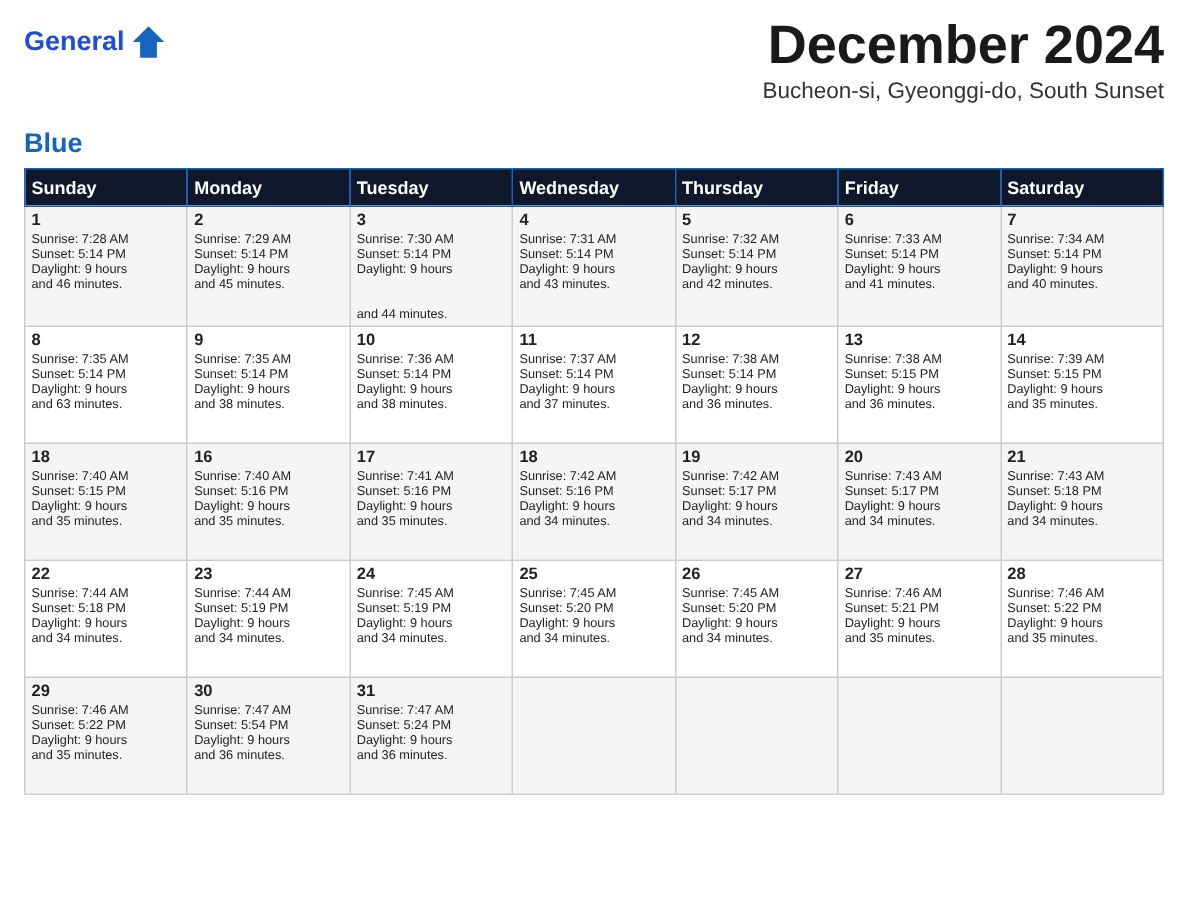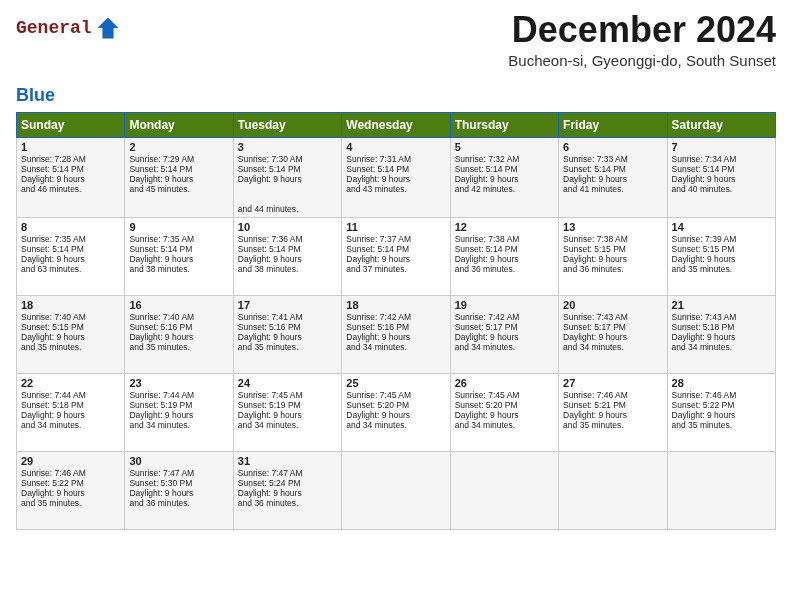--- a/index.html
+++ b/index.html
@@ -25,22 +25,21 @@
       align-items: center;
       margin-top: 4px;
     }
     .logo-text {
       font-size: 18px;
       font-weight: bold;
       color: #1a1a1a;
       line-height: 1.1;
     }
     .logo-text span {
-      color: #7f1d1d;
-      font-family: Liberation Mono, monospace;
+      color: #1d4ed8;
     }
     .logo-icon {
       width: 28px;
       height: 28px;
       margin-left: 2px;
     }
     .title-block {
       text-align: right;
     }
     .month-title {
@@ -52,21 +51,21 @@
     .location-title {
       font-size: 15px;
       color: #333;
       margin-top: 2px;
     }
     table {
       width: 100%;
       border-collapse: collapse;
     }
     thead th {
-      background-color: #4d7c0f;
+      background-color: #0f172a;
       color: #fff;
       font-size: 12px;
       font-weight: bold;
       padding: 5px 4px;
       text-align: left;
       border: 1px solid #1565c0;
     }
     tbody td {
       border: 1px solid #ccc;
       vertical-align: top;
@@ -335,21 +334,21 @@
           <td>
             <span class="day-num">29</span>
             <span style="display: block;">Sunrise: 7:46 AM</span>
             <span style="display: block;">Sunset: 5:22 PM</span>
             <span style="display: block;">Daylight: 9 hours</span>
             <span style="display: block;">and 35 minutes.</span>
           </td>
           <td>
             <span class="day-num">30</span>
             <span style="display: block;">Sunrise: 7:47 AM</span>
-            <span style="display: block;">Sunset: 5:30 PM</span>
+            <span style="display: block;">Sunset: 5:54 PM</span>
             <span style="display: block;">Daylight: 9 hours</span>
             <span style="display: block;">and 36 minutes.</span>
           </td>
           <td>
             <span class="day-num">31</span>
             <span style="display: block;">Sunrise: 7:47 AM</span>
             <span style="display: block;">Sunset: 5:24 PM</span>
             <span style="display: block;">Daylight: 9 hours</span>
             <span style="display: block;">and 36 minutes.</span>
           </td>

